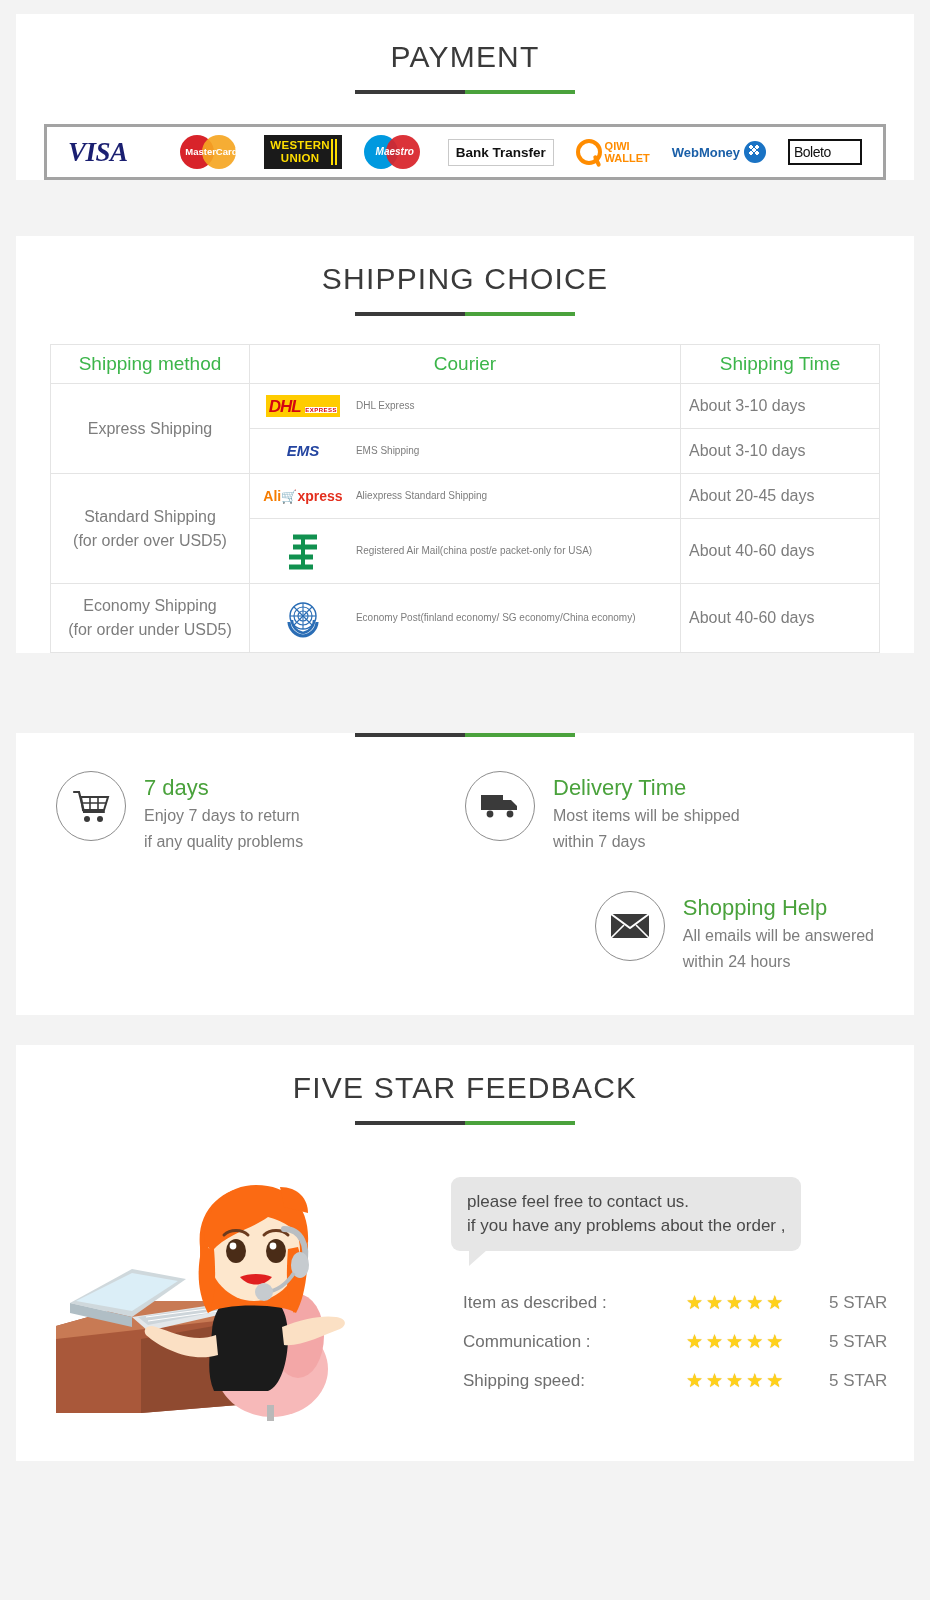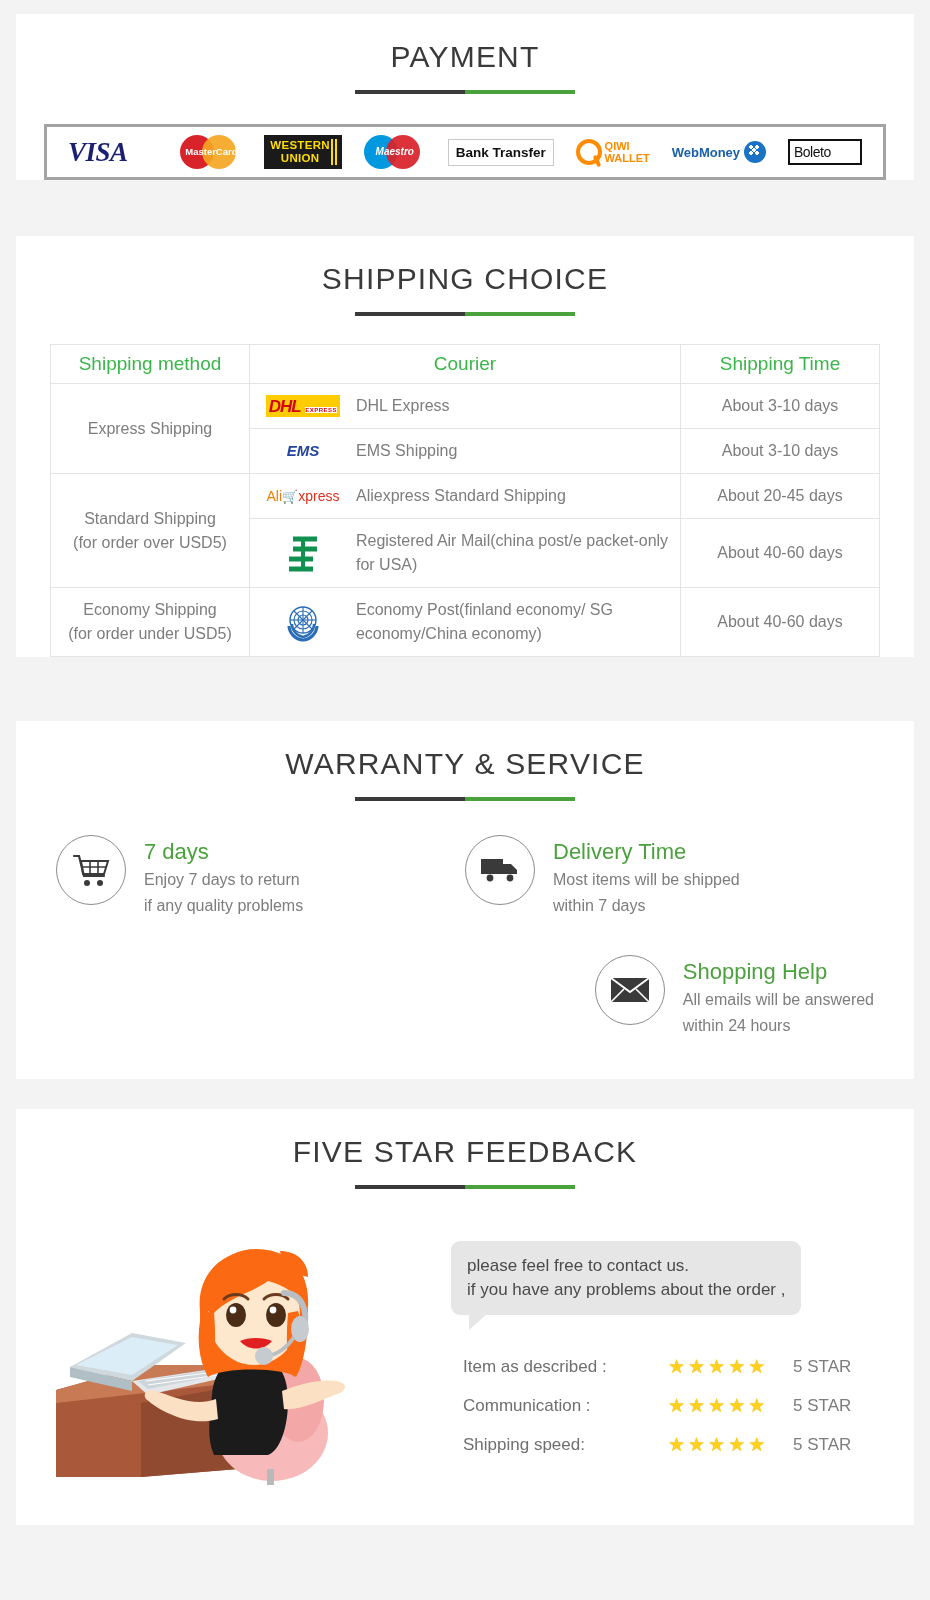--- a/index.html
+++ b/index.html
@@ -134,39 +134,39 @@
   }
   .ship-table th {
     color: #3cb54a; font-size: 19px; text-align: center; padding: 8px 8px;
   }
   .col-method { width: 24%; }
   .col-courier { width: 52%; }
   .col-time { width: 24%; }
   .cell-method {
     text-align: center; color: #7d7d7d; font-size: 16px; line-height: 24px;
   }
-  .cell-time { text-align: center; color: #7d7d7d; font-size: 16px; }
+  .cell-time { text-align: left; color: #7d7d7d; font-size: 16px; }
   .courier-cell { display: flex; align-items: center; gap: 14px; padding-left: 6px; }
-  .courier-name { color: #7d7d7d; font-size: 16px; line-height: 24px; }
+  .courier-name { color: #7d7d7d; font-size: 10px; line-height: 24px; }
   .logo-slot { width: 78px; min-width: 78px; display: flex; align-items: center; justify-content: center; }
 
   .dhl { background: #ffcc00; width: 74px; padding: 3px 0 1px 0; text-align: center; }
   .dhl .d1 { color: #d40511; font-weight: bold; font-style: italic; font-size: 17px; letter-spacing: -1px; line-height: 17px; }
   .dhl .d2 { background: #fff; color: #d40511; font-size: 6px; font-weight: bold; letter-spacing: .5px; }
   .ems { width: 74px; text-align: center; line-height: 0; }
   .ems .stripes {
     height: 18px;
     background: repeating-linear-gradient(0deg,#e8452c 0 2.5px,#fff 2.5px 5px);
     position: relative;
   }
   .ems .etxt {
     position: absolute; inset: 0; display: flex; align-items: center; justify-content: center;
     color: #2344a0; font-weight: bold; font-style: italic; font-size: 15px; line-height: 18px;
   }
-  .alix { font-size: 14px; font-weight: normal; white-space: nowrap; }
+  .alix { font-size: 14px; font-weight: bold; white-space: nowrap; }
   .alix .a1 { color: #f57c00; }
   .alix .a2 { color: #e32f1e; }
   .alix .cart { color: #e32f1e; font-size: 13px; }
 
   
   .warranty-wrap { padding: 34px 40px 40px 40px; }
   .w-row { display: flex; }
   .w-item { display: flex; align-items: flex-start; gap: 18px; width: 50%; }
   .w-item.centered { width: 100%; justify-content: flex-end; padding-left: 30px; }
   .w-circle {
@@ -187,21 +187,21 @@
     background: #e6e6e6; border-radius: 9px; padding: 13px 16px;
     color: #4a4a4a; font-size: 17px; line-height: 24px; position: relative;
     display: inline-block;
   }
   .bubble.tail:after {
     content: ""; position: absolute; left: 18px; bottom: -15px;
     border-width: 16px 18px 0 0; border-style: solid;
     border-color: #e6e6e6 transparent transparent transparent;
   }
   .ratings { margin: 40px 0 0 12px; }
-  .rate-row { display: flex; align-items: center; margin-bottom: 16px; }
+  .rate-row { display: flex; align-items: center; margin-bottom: 16px; gap: 18px; }
   .rate-label { width: 205px; color: #6f6f6f; font-size: 17px; }
   .rate-stars { width: 125px; display: flex; gap: 3px; }
   .star { color: #ffd11a; font-size: 19px; text-shadow: 0 0 1px #e0a800; }
   .rate-val { color: #7d7d7d; font-size: 17px; }
   .bubble2 { margin: 16px 0 0 12px; }
 </style>
 </head>
 <body>
 
 <div class="gap-sm"></div>
@@ -380,21 +380,20 @@
         </td>
         <td class="cell-time">About 40-60 days</td>
       </tr>
     </tbody>
   </table>
 </div>
 
 <div class="gap"></div>
 
 <div class="section">
-  <div class="sec-title">WARRANTY &amp; SERVICE</div>
   <div class="divider">
     <div class="d-dark"></div>
     <div class="d-green"></div>
   </div>
 
   <div class="warranty-wrap">
     <div class="w-row">
       <div class="w-item">
         <div class="w-circle">
           <svg width="40" height="36" viewBox="0 0 40 36" aria-hidden="true">

